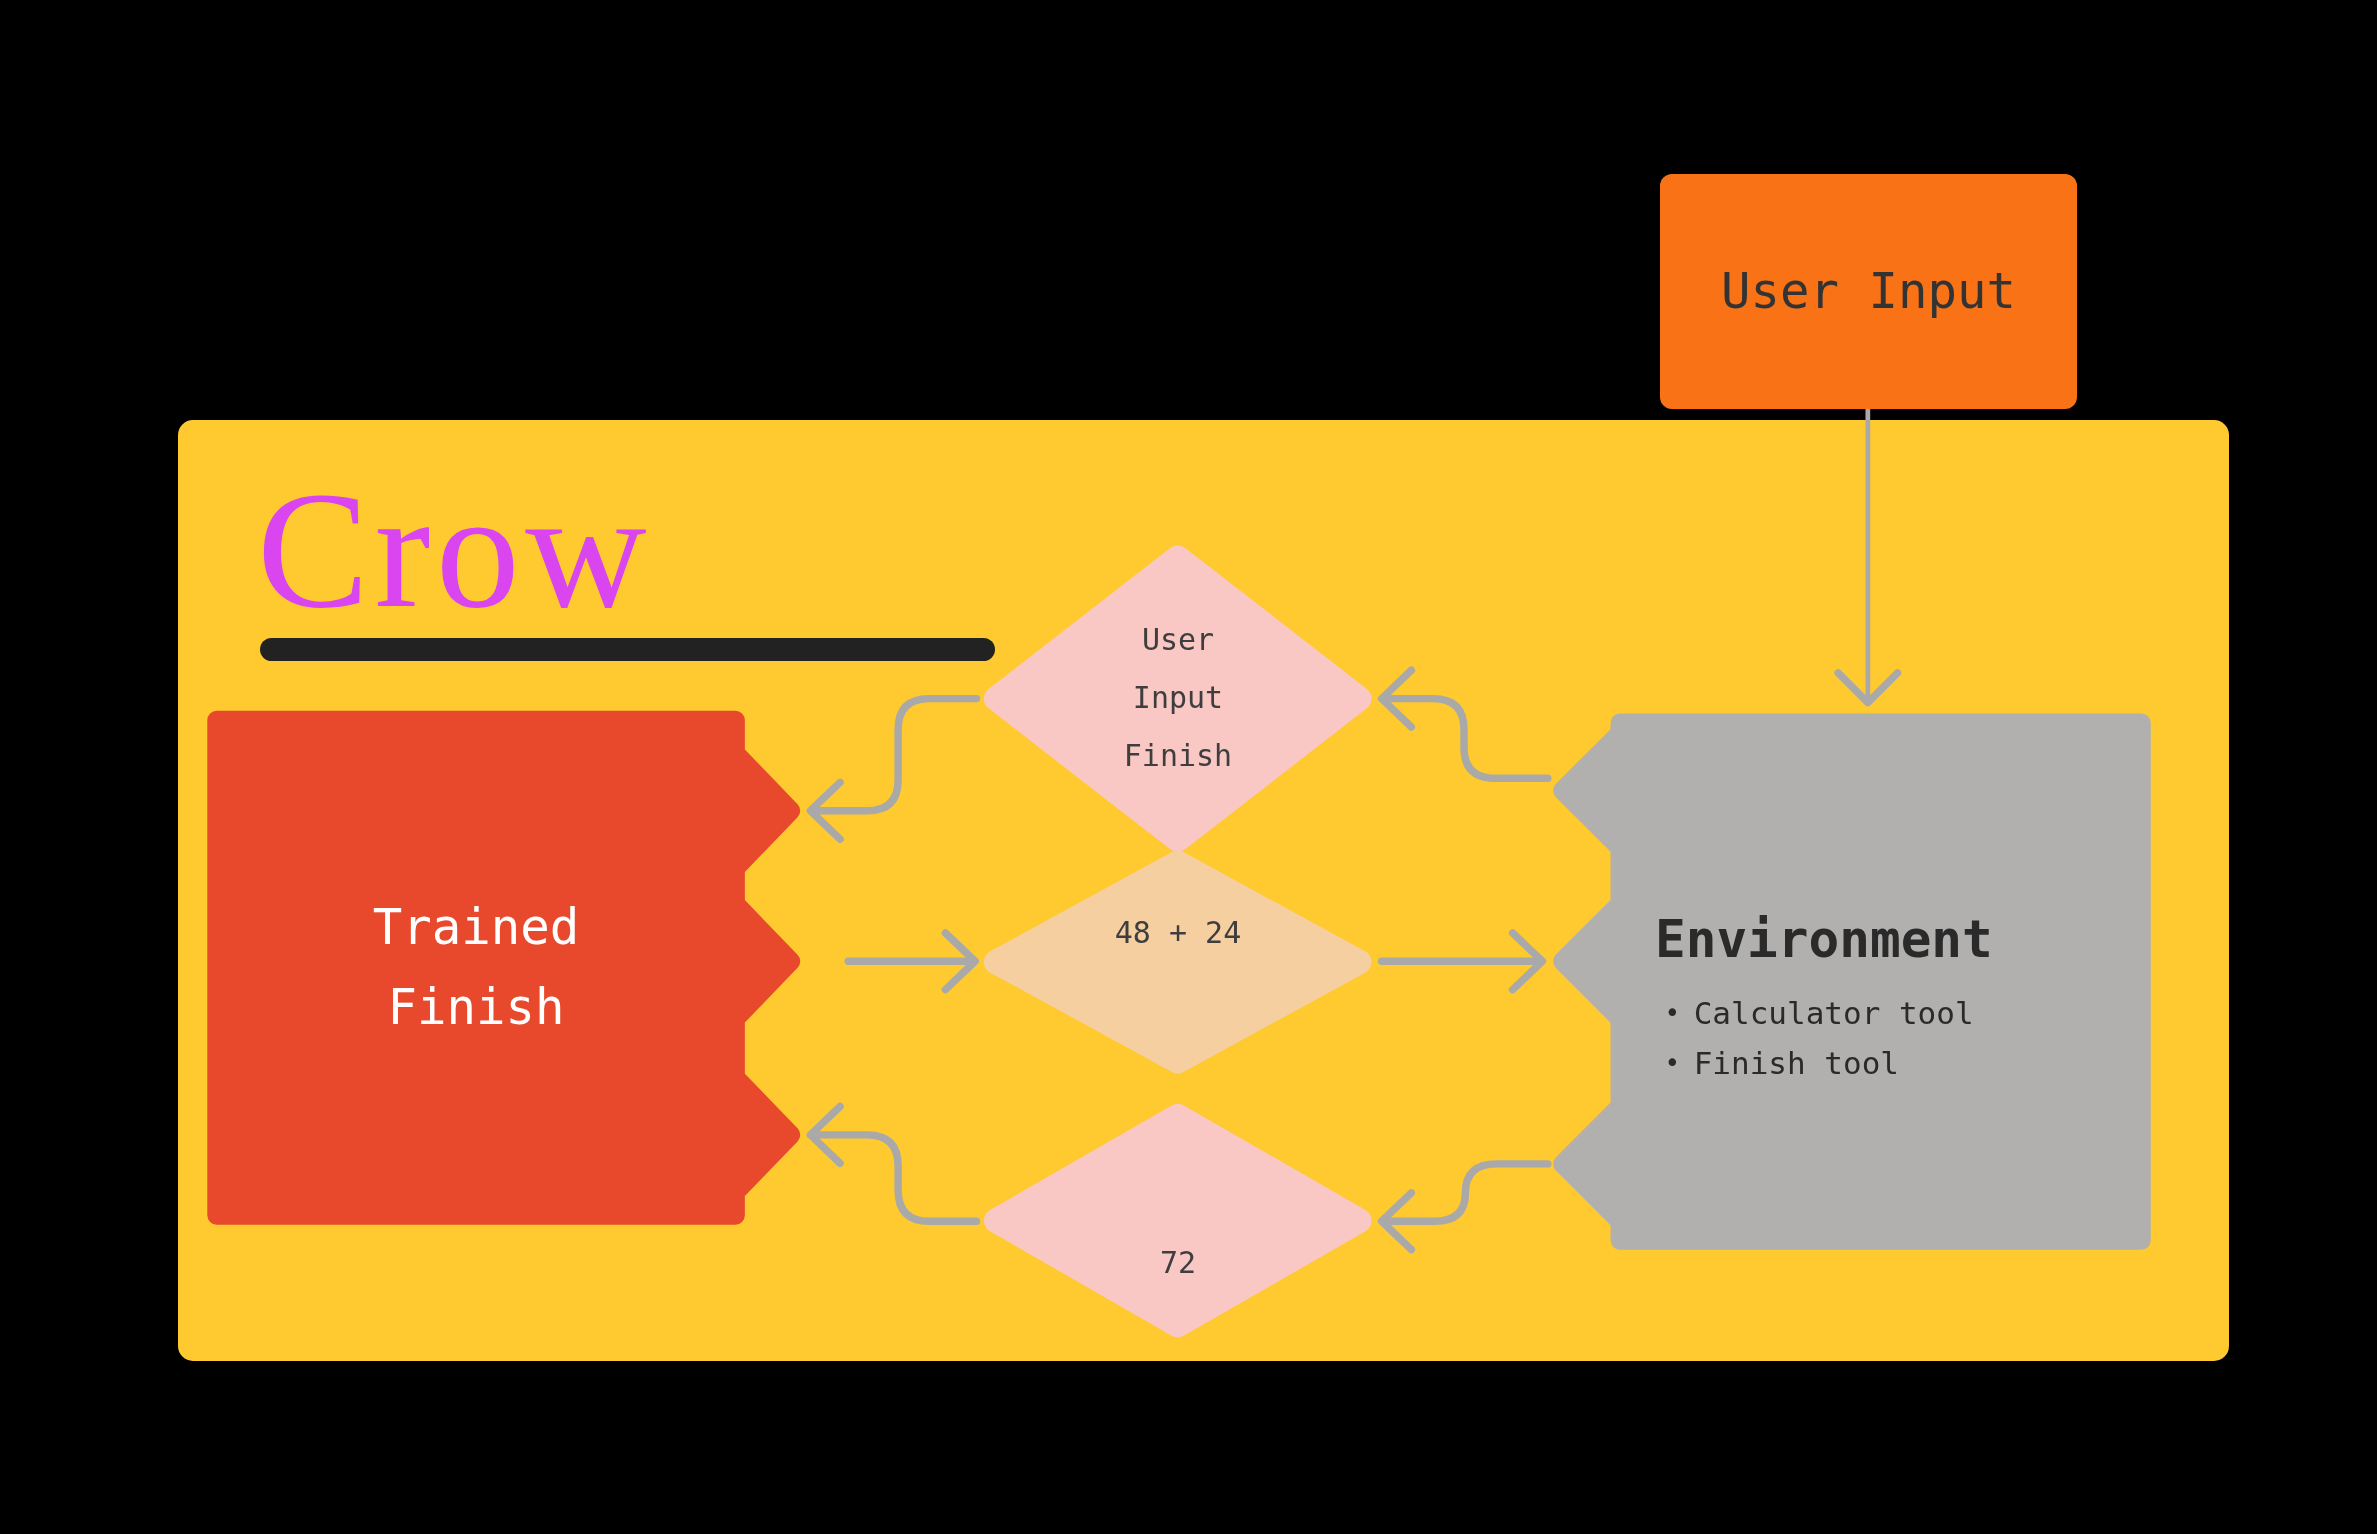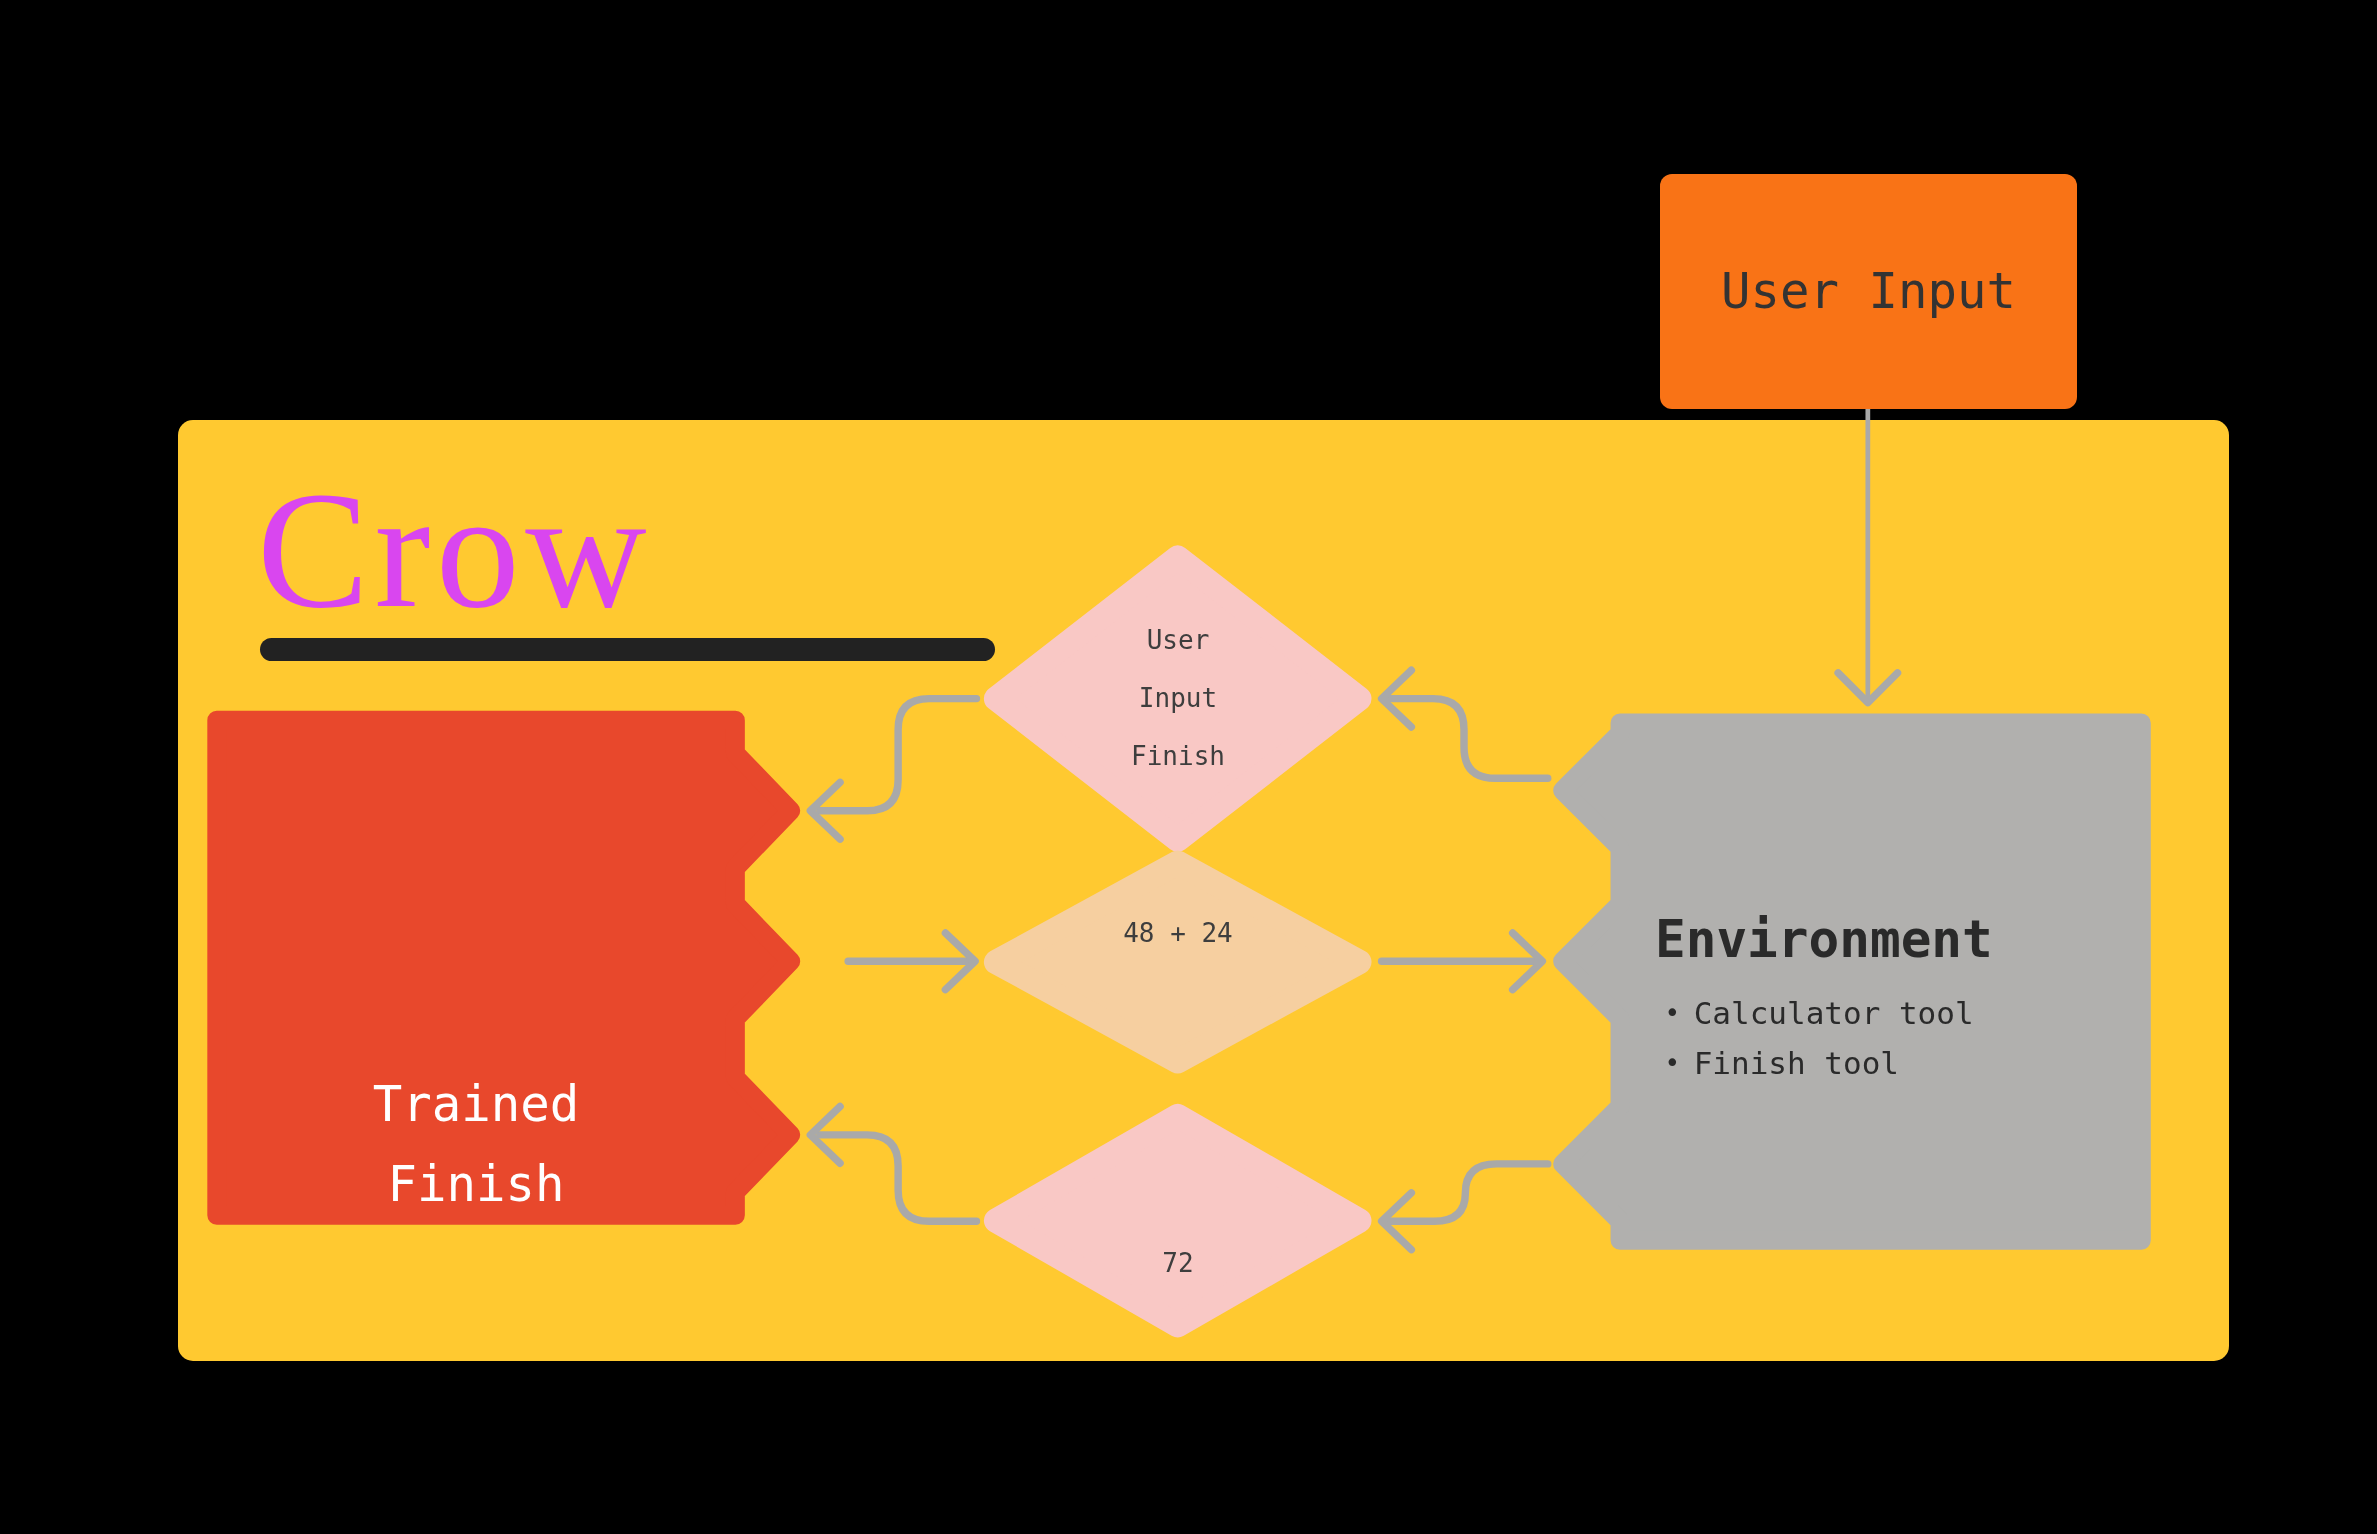--- a/index.html
+++ b/index.html
@@ -55,33 +55,33 @@
     background: #222222;
     border-radius: 11.5px;
   }
   .agent-label {
     position: absolute;
     left: 207px; top: 711px;
     width: 538px; height: 514px;
     display: flex;
     flex-direction: column;
     align-items: center;
-    justify-content: flex-end;
+    justify-content: center;
     text-align: center;
     font-size: 49px;
     font-weight: 500;
     line-height: 80px;
     color: #FFFFFF;
   }
   .d-label {
     position: absolute;
     left: 984px;
     width: 388px;
     text-align: center;
-    font-size: 26px;
+    font-size: 30px;
     font-weight: 500;
     line-height: 58px;
     color: #3E3E3E;
   }
   .d-label.d1 { top: 611px; }
   .d-label.d2 { top: 904px; }
   .d-label.d3 { top: 1234px; }
   .d-label span { display: block; }
   .env-block {
     position: absolute;

